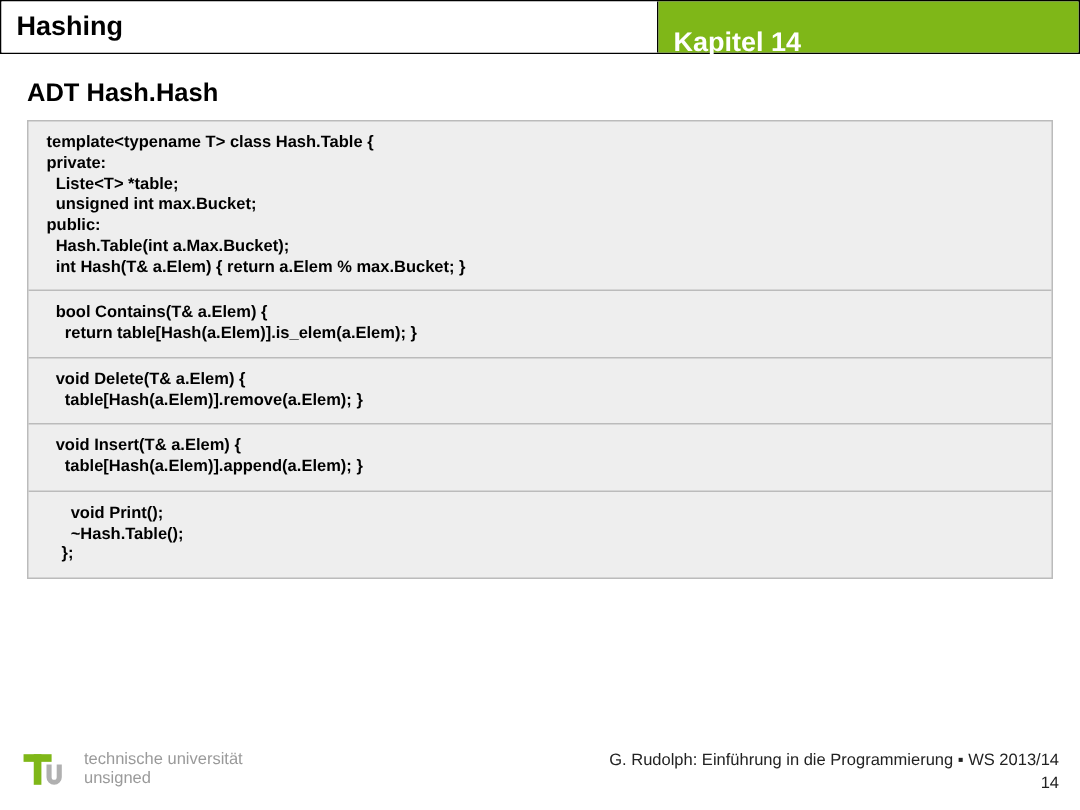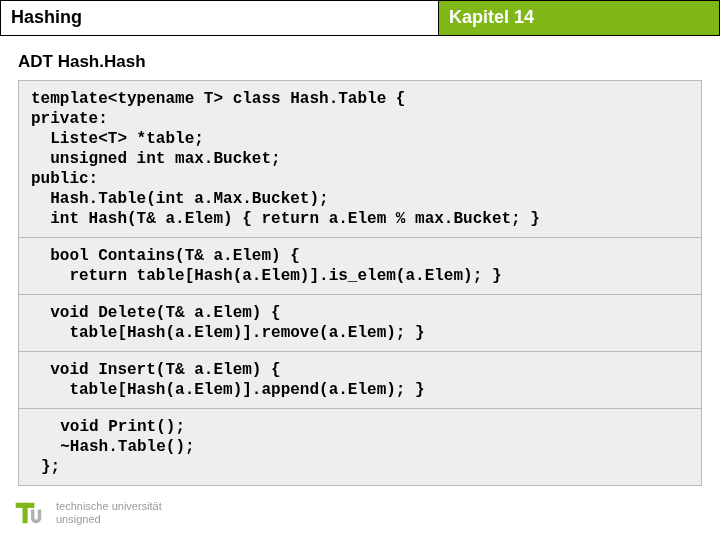--- a/index.html
+++ b/index.html
@@ -1,22 +1,22 @@
 <!DOCTYPE html>
 <html><head>
 <meta charset="utf-8">
 <style>
   * { margin: 0; padding: 0; box-sizing: border-box; }
   html, body { width: 720px; height: 540px; font-family: Arial, Helvetica, sans-serif; background: #fff; color: #000; }
   .slide { width: 720px; height: 540px; position: relative; }
   .header { display: flex; height: 36px; border: 1px solid #000; }
   .header-left { flex: 1; background: #fff; padding: 6px 10px; font-weight: bold; font-size: 18px; border-right: 1px solid #000; }
-  .header-right { width: 280px; background: #7fb718; color: #fff; padding: 6px 10px; font-weight: bold; font-size: 18px; }
+  .header-right { width: 280px; background: #7fb718; color: #fff; padding: 17px 10px; font-weight: bold; font-size: 18px; }
   .subtitle { font-weight: bold; font-size: 17px; padding: 16px 18px 8px 18px; }
-  .codebox { margin: 0 18px; background: #eeeeee; border: 1px solid #bbb; font-family: Liberation Mono, monospace; font-size: 16px; line-height: 1.25; font-weight: bold; }
+  .codebox { margin: 0 18px; background: #eeeeee; border: 1px solid #bbb; font-family: Liberation Sans, sans-serif; font-size: 11px; line-height: 1.25; font-weight: bold; }
   .code-section { padding: 8px 12px; border-bottom: 1px solid #bbb; white-space: pre; }
   .code-section:last-child { border-bottom: none; padding-left: 22px; }
   .footer { position: absolute; bottom: 10px; left: 0; right: 0; display: flex; align-items: flex-end; justify-content: space-between; padding: 0 14px; }
   .logo { display: flex; align-items: center; gap: 8px; color: #888; }
   .logo-mark { width: 34px; height: 34px; }
   .logo-text { font-size: 11px; line-height: 1.15; color: #9a9a9a; }
   .credit { text-align: right; font-size: 11px; color: #222; line-height: 1.35; }
 </style>
 </head>
 <body>
@@ -54,15 +54,19 @@
       <svg class="logo-mark" viewBox="0 0 40 40">
         <rect x="2" y="8" width="22" height="6" fill="#7fb718"></rect>
         <rect x="10" y="8" width="6" height="24" fill="#7fb718"></rect>
         <path d="M20 16 v10 a6 6 0 0 0 12 0 v-10 h-4 v10 a2 2 0 0 1 -4 0 v-10 z" fill="#b0b0b0"></path>
       </svg>
       <div class="logo-text">
         <div>technische universität</div>
         <div>unsigned</div>
       </div>
     </div>
+    <div class="credit">
+      <div>G. Rudolph: Einführung in die Programmierung ▪ WS 2013/14</div>
+      <div>14</div>
+    </div>
   </div>
 
 </div>
 
 </body></html>

